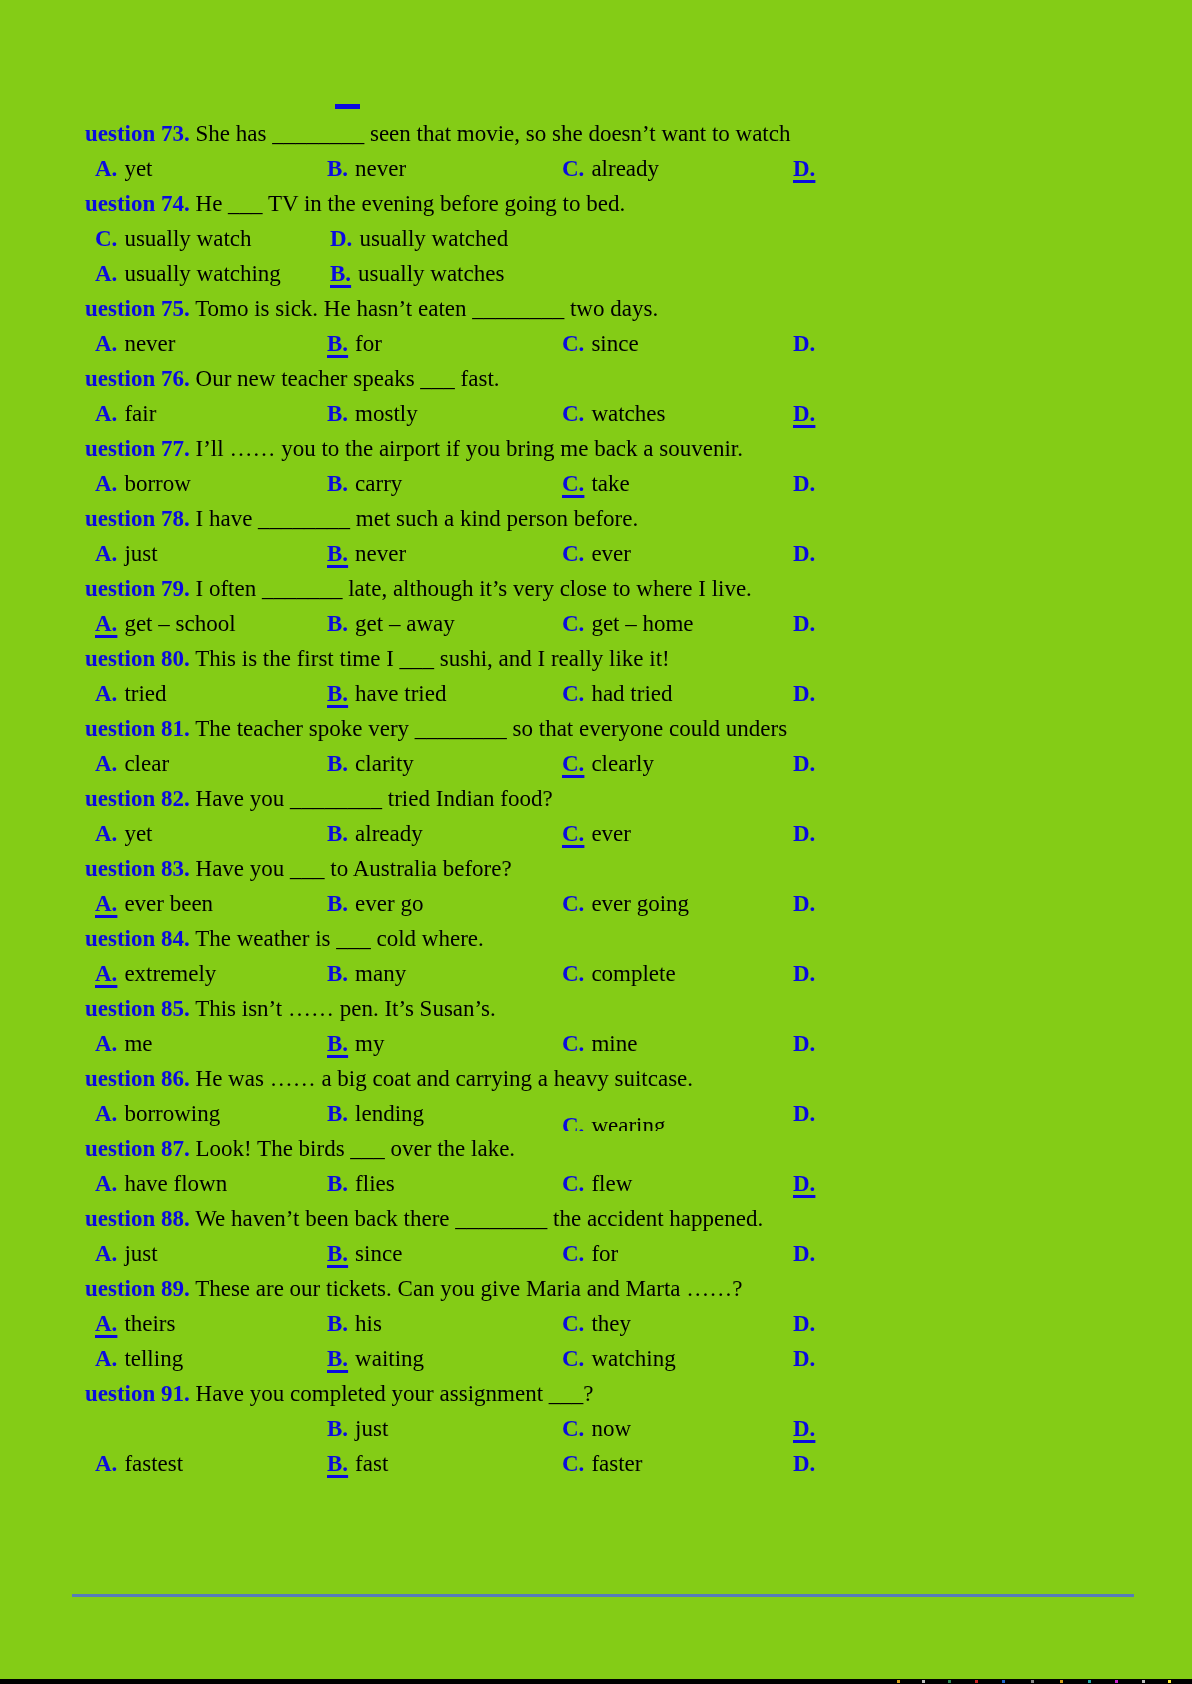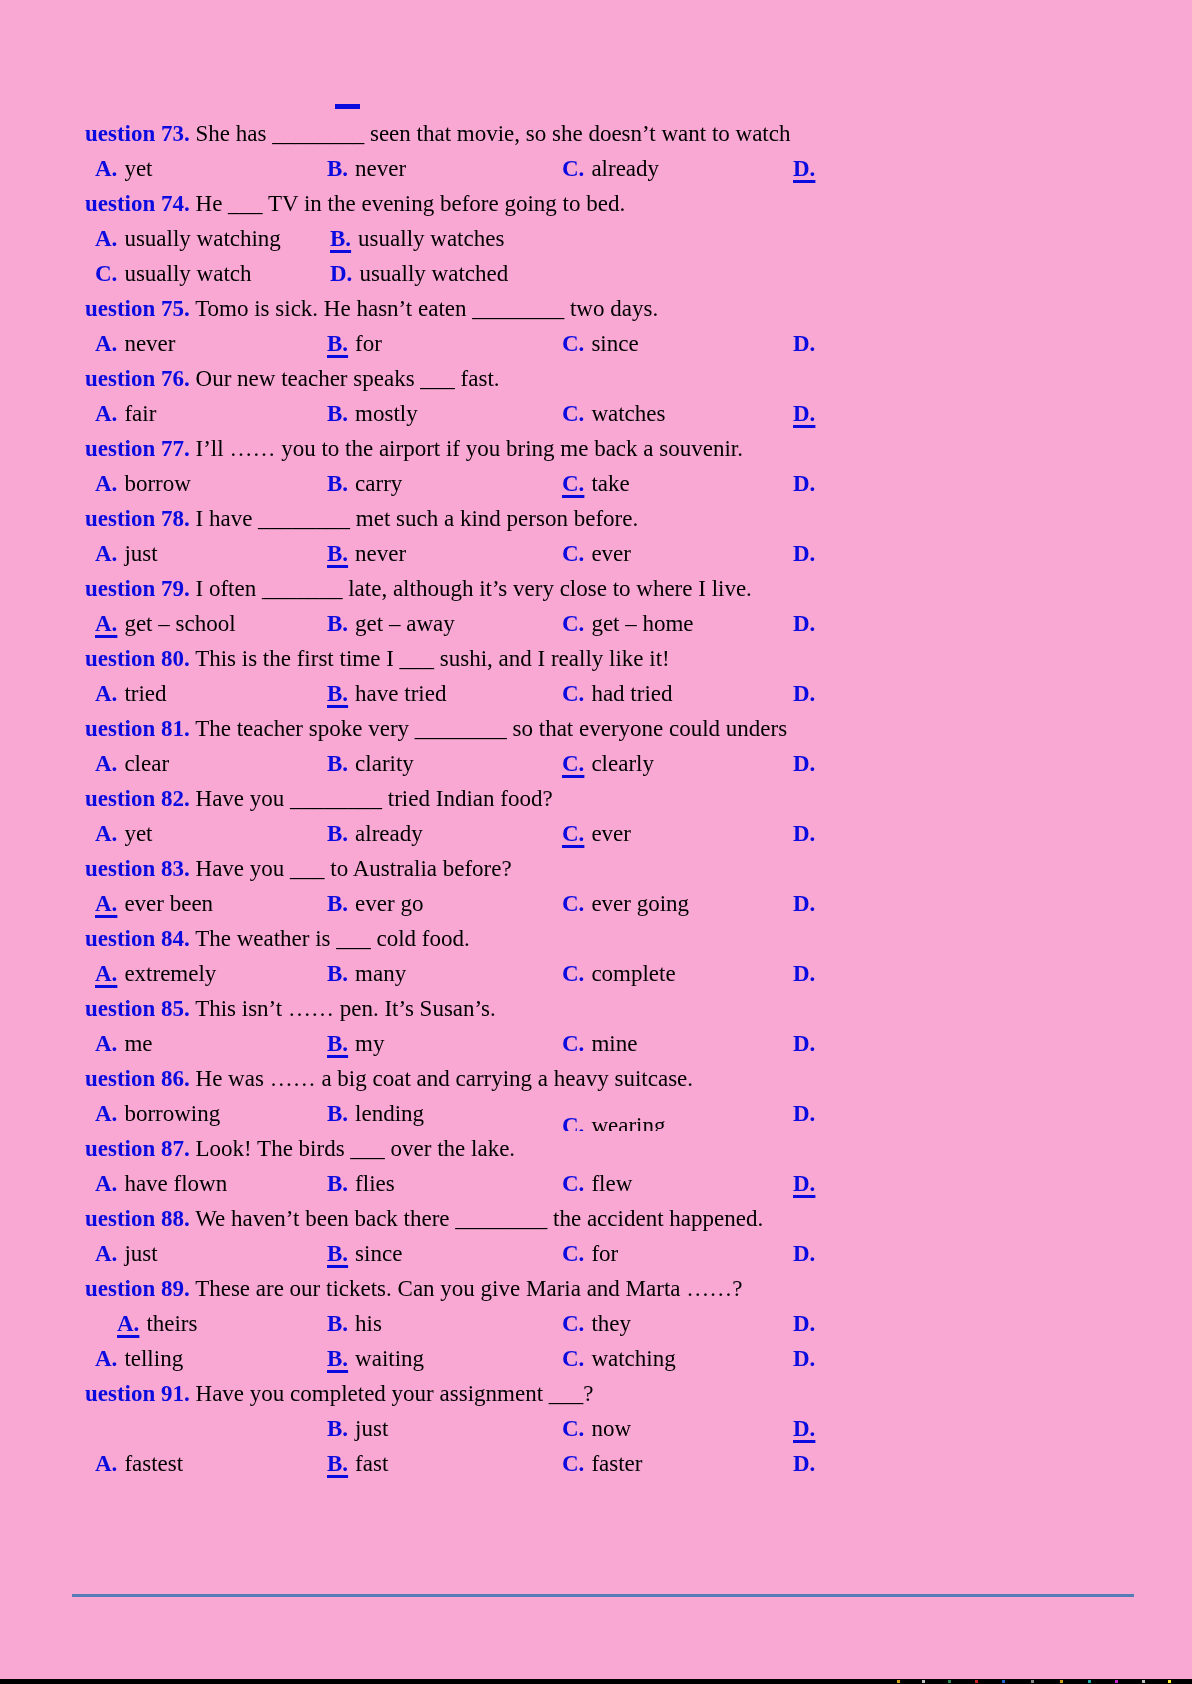--- a/index.html
+++ b/index.html
@@ -1,21 +1,21 @@
 <!DOCTYPE html>
 <html><head>
 <meta charset="utf-8">
 <style>
   html,body{margin:0;padding:0;}
   body{background:#ffffff;}
   .page{
     position:relative;
     width:1192px;
     height:1684px;
-    background:#f9a8d4;
+    background:#84cc16;
     font-family:"Liberation Serif","DejaVu Serif",serif;
     font-size:23px;
     color:#000;
     overflow:hidden;
   }
   .top-dash{
     position:absolute;
     left:335px; top:104px;
     width:25px; height:5px;
     background:#0b0be0;
@@ -74,26 +74,26 @@
   <div class="content">
       <div class="row q-row"><span class="q-label">uestion 73.</span><span class="q-text"> She has ________ seen that movie, so she doesn’t want to watch</span></div>
       <div class="row">
         <span class="opt" style="left: 95px;"><span class="opt-letter">A.</span><span class="opt-text">yet</span></span>
         <span class="opt" style="left: 327px;"><span class="opt-letter">B.</span><span class="opt-text">never</span></span>
         <span class="opt" style="left: 562px;"><span class="opt-letter">C.</span><span class="opt-text">already</span></span>
         <span class="opt" style="left: 793px;"><span class="opt-letter correct">D.</span></span>
       </div>
       <div class="row q-row"><span class="q-label">uestion 74.</span><span class="q-text"> He ___ TV in the evening before going to bed.</span></div>
       <div class="row">
+        <span class="opt" style="left: 95px;"><span class="opt-letter">C.</span><span class="opt-text">usually watch</span></span>
+        <span class="opt" style="left: 330px;"><span class="opt-letter">D.</span><span class="opt-text">usually watched</span></span>
+      </div>
+      <div class="row">
         <span class="opt" style="left: 95px;"><span class="opt-letter">A.</span><span class="opt-text">usually watching</span></span>
         <span class="opt" style="left: 330px;"><span class="opt-letter correct">B.</span><span class="opt-text">usually watches</span></span>
-      </div>
-      <div class="row">
-        <span class="opt" style="left: 95px;"><span class="opt-letter">C.</span><span class="opt-text">usually watch</span></span>
-        <span class="opt" style="left: 330px;"><span class="opt-letter">D.</span><span class="opt-text">usually watched</span></span>
       </div>
       <div class="row q-row"><span class="q-label">uestion 75.</span><span class="q-text"> Tomo is sick. He hasn’t eaten ________ two days.</span></div>
       <div class="row">
         <span class="opt" style="left: 95px;"><span class="opt-letter">A.</span><span class="opt-text">never</span></span>
         <span class="opt" style="left: 327px;"><span class="opt-letter correct">B.</span><span class="opt-text">for</span></span>
         <span class="opt" style="left: 562px;"><span class="opt-letter">C.</span><span class="opt-text">since</span></span>
         <span class="opt" style="left: 793px;"><span class="opt-letter">D.</span></span>
       </div>
       <div class="row q-row"><span class="q-label">uestion 76.</span><span class="q-text"> Our new teacher speaks ___ fast.</span></div>
       <div class="row">
@@ -144,21 +144,21 @@
         <span class="opt" style="left: 562px;"><span class="opt-letter correct">C.</span><span class="opt-text">ever</span></span>
         <span class="opt" style="left: 793px;"><span class="opt-letter">D.</span></span>
       </div>
       <div class="row q-row"><span class="q-label">uestion 83.</span><span class="q-text"> Have you ___ to Australia before?</span></div>
       <div class="row">
         <span class="opt" style="left: 95px;"><span class="opt-letter correct">A.</span><span class="opt-text">ever been</span></span>
         <span class="opt" style="left: 327px;"><span class="opt-letter">B.</span><span class="opt-text">ever go</span></span>
         <span class="opt" style="left: 562px;"><span class="opt-letter">C.</span><span class="opt-text">ever going</span></span>
         <span class="opt" style="left: 793px;"><span class="opt-letter">D.</span></span>
       </div>
-      <div class="row q-row"><span class="q-label">uestion 84.</span><span class="q-text"> The weather is ___ cold food.</span></div>
+      <div class="row q-row"><span class="q-label">uestion 84.</span><span class="q-text"> The weather is ___ cold where.</span></div>
       <div class="row">
         <span class="opt" style="left: 95px;"><span class="opt-letter correct">A.</span><span class="opt-text">extremely</span></span>
         <span class="opt" style="left: 327px;"><span class="opt-letter">B.</span><span class="opt-text">many</span></span>
         <span class="opt" style="left: 562px;"><span class="opt-letter">C.</span><span class="opt-text">complete</span></span>
         <span class="opt" style="left: 793px;"><span class="opt-letter">D.</span></span>
       </div>
       <div class="row q-row"><span class="q-label">uestion 85.</span><span class="q-text"> This isn’t …… pen. It’s Susan’s.</span></div>
       <div class="row">
         <span class="opt" style="left: 95px;"><span class="opt-letter">A.</span><span class="opt-text">me</span></span>
         <span class="opt" style="left: 327px;"><span class="opt-letter correct">B.</span><span class="opt-text">my</span></span>
@@ -181,21 +181,21 @@
       </div>
       <div class="row q-row"><span class="q-label">uestion 88.</span><span class="q-text"> We haven’t been back there ________ the accident happened.</span></div>
       <div class="row">
         <span class="opt" style="left: 95px;"><span class="opt-letter">A.</span><span class="opt-text">just</span></span>
         <span class="opt" style="left: 327px;"><span class="opt-letter correct">B.</span><span class="opt-text">since</span></span>
         <span class="opt" style="left: 562px;"><span class="opt-letter">C.</span><span class="opt-text">for</span></span>
         <span class="opt" style="left: 793px;"><span class="opt-letter">D.</span></span>
       </div>
       <div class="row q-row"><span class="q-label">uestion 89.</span><span class="q-text"> These are our tickets. Can you give Maria and Marta ……?</span></div>
       <div class="row">
-        <span class="opt" style="left: 95px; margin-left: 22px;"><span class="opt-letter correct">A.</span><span class="opt-text">theirs</span></span>
+        <span class="opt" style="left: 95px;"><span class="opt-letter correct">A.</span><span class="opt-text">theirs</span></span>
         <span class="opt" style="left: 327px;"><span class="opt-letter">B.</span><span class="opt-text">his</span></span>
         <span class="opt" style="left: 562px;"><span class="opt-letter">C.</span><span class="opt-text">they</span></span>
         <span class="opt" style="left: 793px;"><span class="opt-letter">D.</span></span>
       </div>
       <div class="row">
         <span class="opt" style="left: 95px;"><span class="opt-letter">A.</span><span class="opt-text">telling</span></span>
         <span class="opt" style="left: 327px;"><span class="opt-letter correct">B.</span><span class="opt-text">waiting</span></span>
         <span class="opt" style="left: 562px;"><span class="opt-letter">C.</span><span class="opt-text">watching</span></span>
         <span class="opt" style="left: 793px;"><span class="opt-letter">D.</span></span>
       </div>

